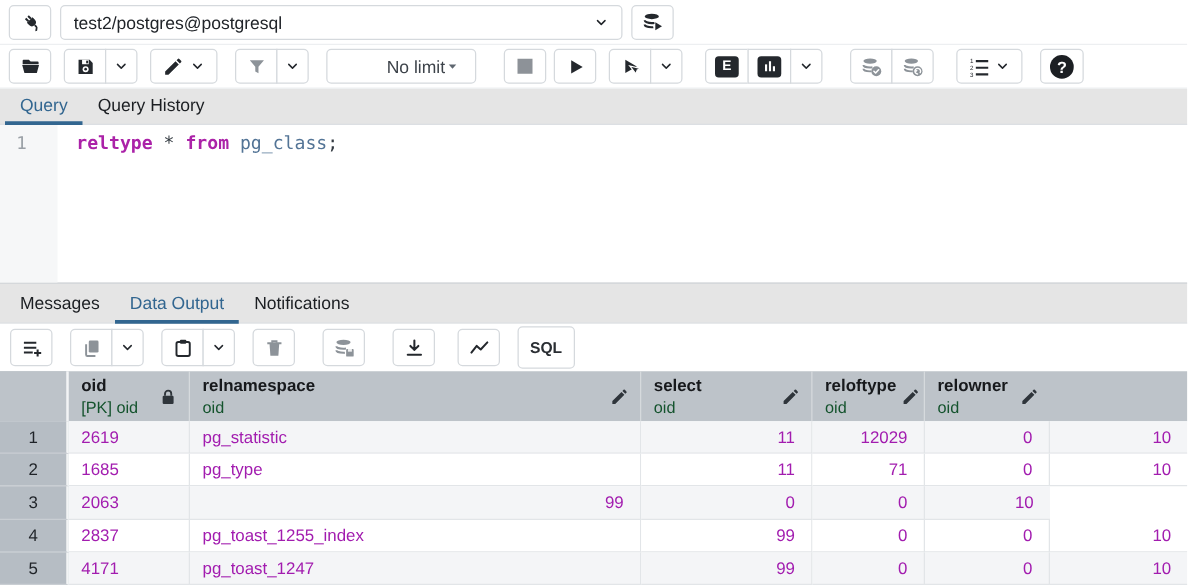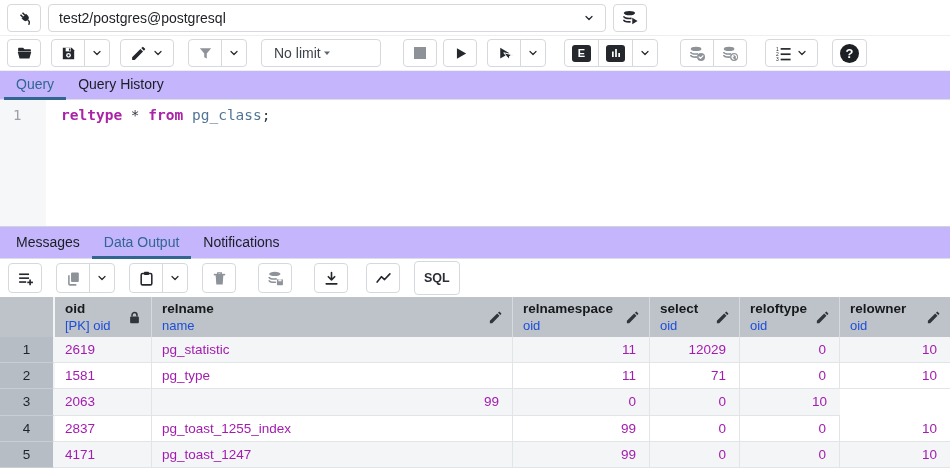--- a/index.html
+++ b/index.html
@@ -31,41 +31,41 @@
   .help-circle {
     width: 19px; height: 19px; border-radius: 50%; background: #1c1f23; color: #fff;
     display: flex; align-items: center; justify-content: center; font-size: 13px; font-weight: bold;
   }
   
   .conn-bar {
     height: 36px; display: flex; align-items: center; gap: 7px; padding: 0 7px;
     border-bottom: 1px solid #edeff1;
   }
   .conn-select {
-    width: 558px; height: 28px; border: 1px solid #d5d9dd; border-radius: 4px;
+    width: 450px; height: 28px; border: 1px solid #d5d9dd; border-radius: 4px;
     display: flex; align-items: center; justify-content: space-between;
     padding: 0 10px; font-size: 14px; color: #202429; cursor: pointer;
   }
   
   .toolbar {
     height: 35px; display: flex; align-items: center; padding: 0 7px;
     border-bottom: 1px solid #edeff1; gap: 0;
   }
   .sp6 { width: 6px; flex:0 0 auto; } .sp10 { width: 10px; flex:0 0 auto; }
   .sp14 { width: 14px; flex:0 0 auto; } .sp18 { width: 18px; flex:0 0 auto; } .sp22 { width: 22px; flex:0 0 auto; }
   .limit-select {
     width: 120px; height: 28px; border: 1px solid #d5d9dd; border-radius: 4px;
-    display: flex; align-items: center; justify-content: flex-start;
+    display: flex; align-items: center; justify-content: flex-end;
     padding: 0 12px; font-size: 14px; color: #3d434a; cursor: pointer; flex:0 0 auto;
   }
   .stop-sq { width: 12px; height: 12px; background: #8d9298; }
   
   .tabs {
     display: flex; align-items: stretch; padding: 0 4px;
-    border-bottom: 1px solid #dcdfe3; background: #c4b5fd; text-align: right;
+    border-bottom: 1px solid #dcdfe3; background: #e5e5e5; text-align: right;
   }
   .tabs.qt { height: 29px; }
   .tabs.ot { height: 33px; border-top: 1px solid #d0d4d8; }
   .tab {
     display: flex; align-items: center; padding: 0 12px; font-size: 14px;
     color: #1b1e22; border-bottom: 3px solid transparent; cursor: pointer; margin-bottom: -1px;
   }
   .tab.active { color: var(--accent, #326690); border-bottom-color: var(--accent, #326690); }
   
   .editor { height: 126px; display: flex; background: #fff; }
@@ -91,21 +91,21 @@
     display: grid;
     grid-template-columns: 55px 97px 361px 137px 90px 100px 110px;
   }
   .ghead { height: 40px; background: var(--header-bg, #bdc3c9); }
   .hcell {
     display: flex; align-items: center; justify-content: space-between;
     padding: 3px 9px 3px 10px; border-right: 1px solid #d6dadd; color: #17191c;
     cursor: pointer;
   }
   .hcell .name { font-weight: bold; font-size: 13.5px; line-height: 1.3; }
-  .hcell .sub { font-size: 13px; color: #1d4ed8; line-height: 1.3; }
+  .hcell .sub { font-size: 13px; color: #14532d; line-height: 1.3; }
   .corner { background: var(--header-bg, #bdc3c9); border-right: 2px solid #f2f4f5; cursor: pointer; }
   .hic { width: 15px; height: 15px; color: #2f353b; flex: 0 0 auto; margin-left: 4px; }
   .grow { height: 26.2px; }
   .grow.odd .cell { background: #f4f5f7; }
   .grow.even .cell { background: #ffffff; }
   .rnum {
     background: #b6bdc4; color: #1f2328; display: flex; align-items: center; justify-content: center;
     border-bottom: 1px solid #c9ced3; border-right: 2px solid #f2f4f5; cursor: pointer;
   }
   .cell {
@@ -466,29 +466,20 @@
         <span class="labels">
           <div class="name">oid</div>
           <div class="sub">[PK] oid</div>
         </span>
         <svg class="hic">
             <use href="#i-lock"></use>
           </svg>
       </div>
       <div class="hcell">
         <span class="labels">
-          <div class="name">relname</div>
-          <div class="sub">name</div>
-        </span>
-        <svg class="hic">
-            <use href="#i-pencil"></use>
-          </svg>
-      </div>
-      <div class="hcell">
-        <span class="labels">
           <div class="name">relnamespace</div>
           <div class="sub">oid</div>
         </span>
         <svg class="hic">
             <use href="#i-pencil"></use>
           </svg>
       </div>
       <div class="hcell">
         <span class="labels">
           <div class="name">select</div>
@@ -522,21 +513,21 @@
       <div class="rnum">1</div>
       <div class="cell">2619</div>
       <div class="cell">pg_statistic</div>
       <div class="cell num">11</div>
       <div class="cell num">12029</div>
       <div class="cell num">0</div>
       <div class="cell num" style="border-right:none">10</div>
     </div>
     <div class="grow even">
       <div class="rnum">2</div>
-      <div class="cell">1581</div>
+      <div class="cell">1685</div>
       <div class="cell">pg_type</div>
       <div class="cell num">11</div>
       <div class="cell num">71</div>
       <div class="cell num">0</div>
       <div class="cell num" style="border-right:none">10</div>
     </div>
     <div class="grow odd">
       <div class="rnum">3</div>
       <div class="cell">2063</div>
       <div class="cell num">99</div>

